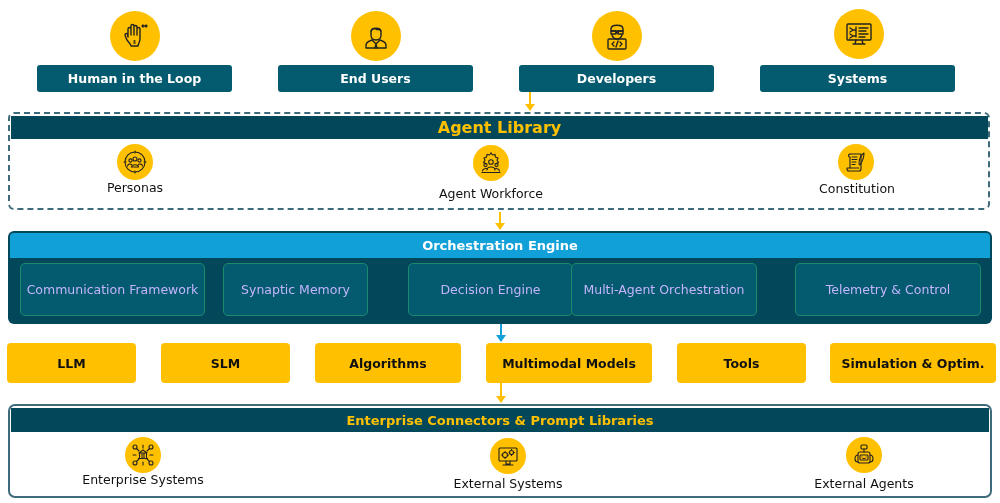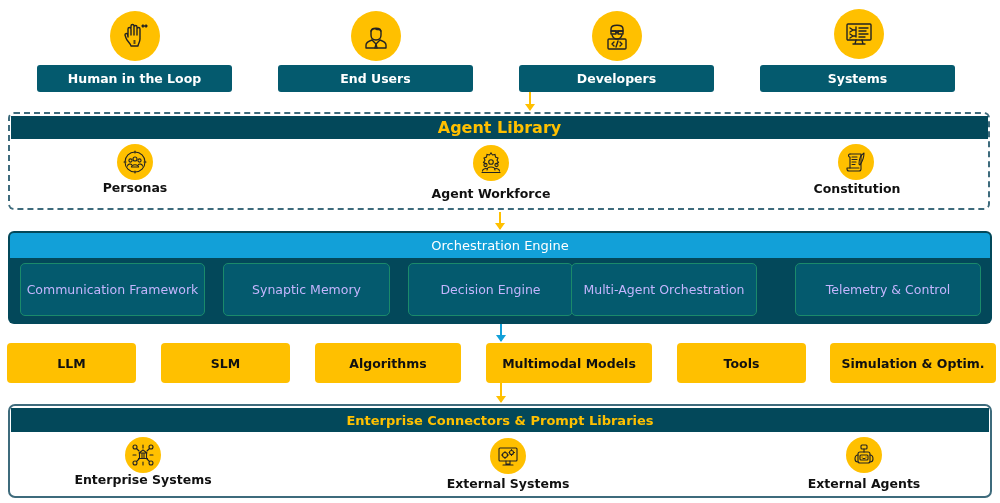--- a/index.html
+++ b/index.html
@@ -13,25 +13,25 @@
 
   
   .arrow { position: absolute; width: 2px; }
   .arrow::after { content: ""; position: absolute; left: -4px; bottom: -1px; border-left: 5px solid transparent; border-right: 5px solid transparent; border-top: 7px solid currentColor; }
 
   
   .lib-box { position: absolute; left: 8px; top: 112px; width: 982px; height: 98px; border: 2px dashed #3E6B7C; border-radius: 6px; }
   .lib-header { position: absolute; left: 11px; top: 116px; width: 977px; height: 23px; background: #03485A; color: #FFC000; font-weight: bold; font-size: 16px; display: flex; align-items: center; justify-content: center; }
   .sm-icon { position: absolute; width: 36px; height: 36px; border-radius: 50%; background: #FFC000; display: flex; align-items: center; justify-content: center; }
   .sm-icon svg { width: 24px; height: 24px; }
-  .item-label { position: absolute; font-weight: bold; font-size: 12.5px; color: #111111; white-space: nowrap; transform: translateX(-50%); }
+  .item-label { position: absolute; font-weight: normal; font-size: 12.5px; color: #111111; white-space: nowrap; transform: translateX(-50%); }
 
   
   .orch-box { position: absolute; left: 8px; top: 231px; width: 984px; height: 93px; background: #03485A; border-radius: 6px; }
-  .orch-header { position: absolute; left: 10px; top: 233px; width: 980px; height: 25px; background: #12A0D8; border-radius: 4px 4px 0 0; color: #ffffff; font-weight: normal; font-size: 13px; display: flex; align-items: center; justify-content: center; }
+  .orch-header { position: absolute; left: 10px; top: 233px; width: 980px; height: 25px; background: #12A0D8; border-radius: 4px 4px 0 0; color: #ffffff; font-weight: bold; font-size: 13px; display: flex; align-items: center; justify-content: center; }
   .orch-cell { position: absolute; top: 263px; height: 53px; background: #045A6E; border: 1.5px solid #1B8A6A; border-radius: 5px; color: #c4b5fd; font-size: 12.5px; display: flex; align-items: center; justify-content: center; white-space: nowrap; }
 
   
   .model { position: absolute; top: 343px; height: 40px; background: #FFC000; border-radius: 4px; color: #111111; font-weight: bold; font-size: 12.5px; display: flex; align-items: center; justify-content: center; white-space: nowrap; }
 
   
   .ent-box { position: absolute; left: 8px; top: 404px; width: 984px; height: 94px; border: 2px solid #3E6B7C; border-radius: 7px; background: #ffffff; }
   .ent-header { position: absolute; left: 11px; top: 408px; width: 978px; height: 24px; background: #03485A; color: #FFC000; font-weight: bold; font-size: 13px; display: flex; align-items: center; justify-content: center; }
 </style>
 </head>
@@ -113,21 +113,21 @@
     <path d="M20 3 c-3 2-5 6-5 11 l1 1 c2-3 4-7 4-12 z"></path>
   </svg>
 </div>
 <div class="item-label" style="left:857px;top:181px;">Constitution</div>
 
 <div class="arrow" style="left:499px;top:212px;height:17px;background:#FFC000;color:#FFC000;"></div>
 
 <div class="orch-box"></div>
 <div class="orch-header">Orchestration Engine</div>
 <div class="orch-cell" style="left:20px;width:185px;">Communication Framework</div>
-<div class="orch-cell" style="left:223px;width:167px;">Synaptic Memory</div>
+<div class="orch-cell" style="left:223px;width:145px;">Synaptic Memory</div>
 <div class="orch-cell" style="left:408px;width:165px;">Decision Engine</div>
 <div class="orch-cell" style="left:571px;width:186px;">Multi-Agent Orchestration</div>
 <div class="orch-cell" style="left:795px;width:186px;">Telemetry &amp; Control</div>
 
 <div class="arrow" style="left:500px;top:324px;height:17px;background:#12A0D8;color:#12A0D8;"></div>
 
 <div class="model" style="left:7px;width:129px;">LLM</div>
 <div class="model" style="left:161px;width:129px;">SLM</div>
 <div class="model" style="left:315px;width:146px;">Algorithms</div>
 <div class="model" style="left:486px;width:166px;">Multimodal Models</div>

